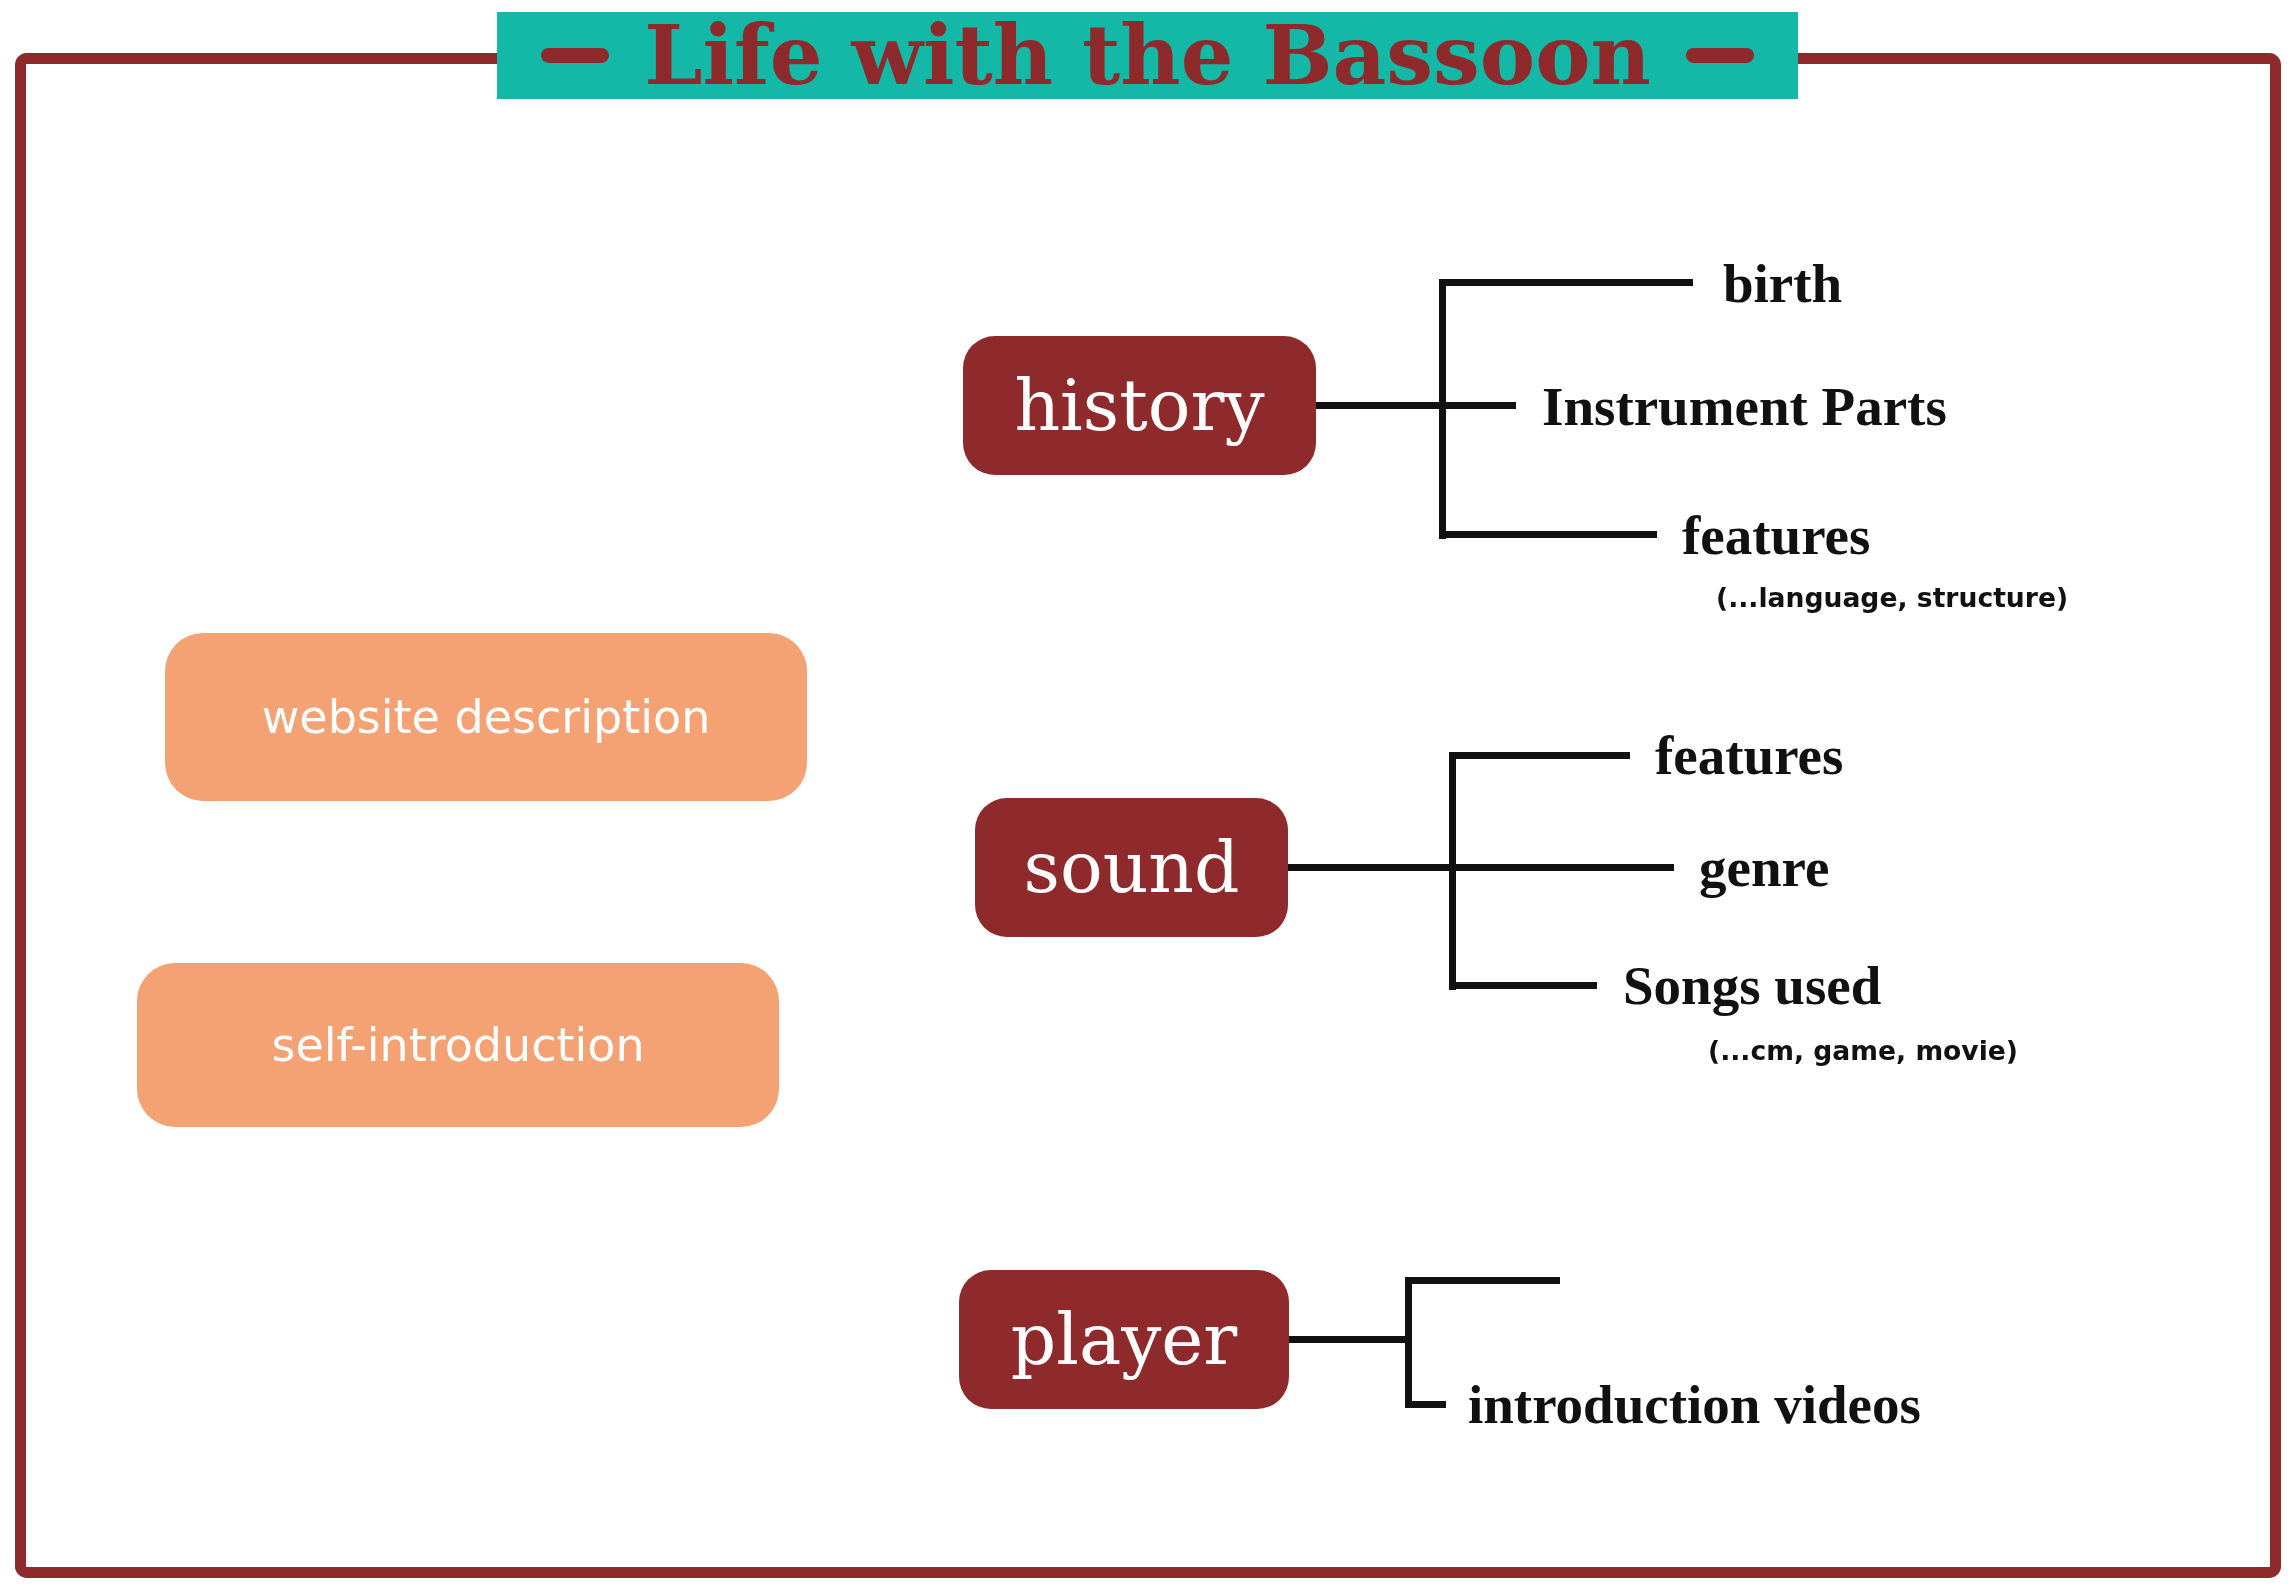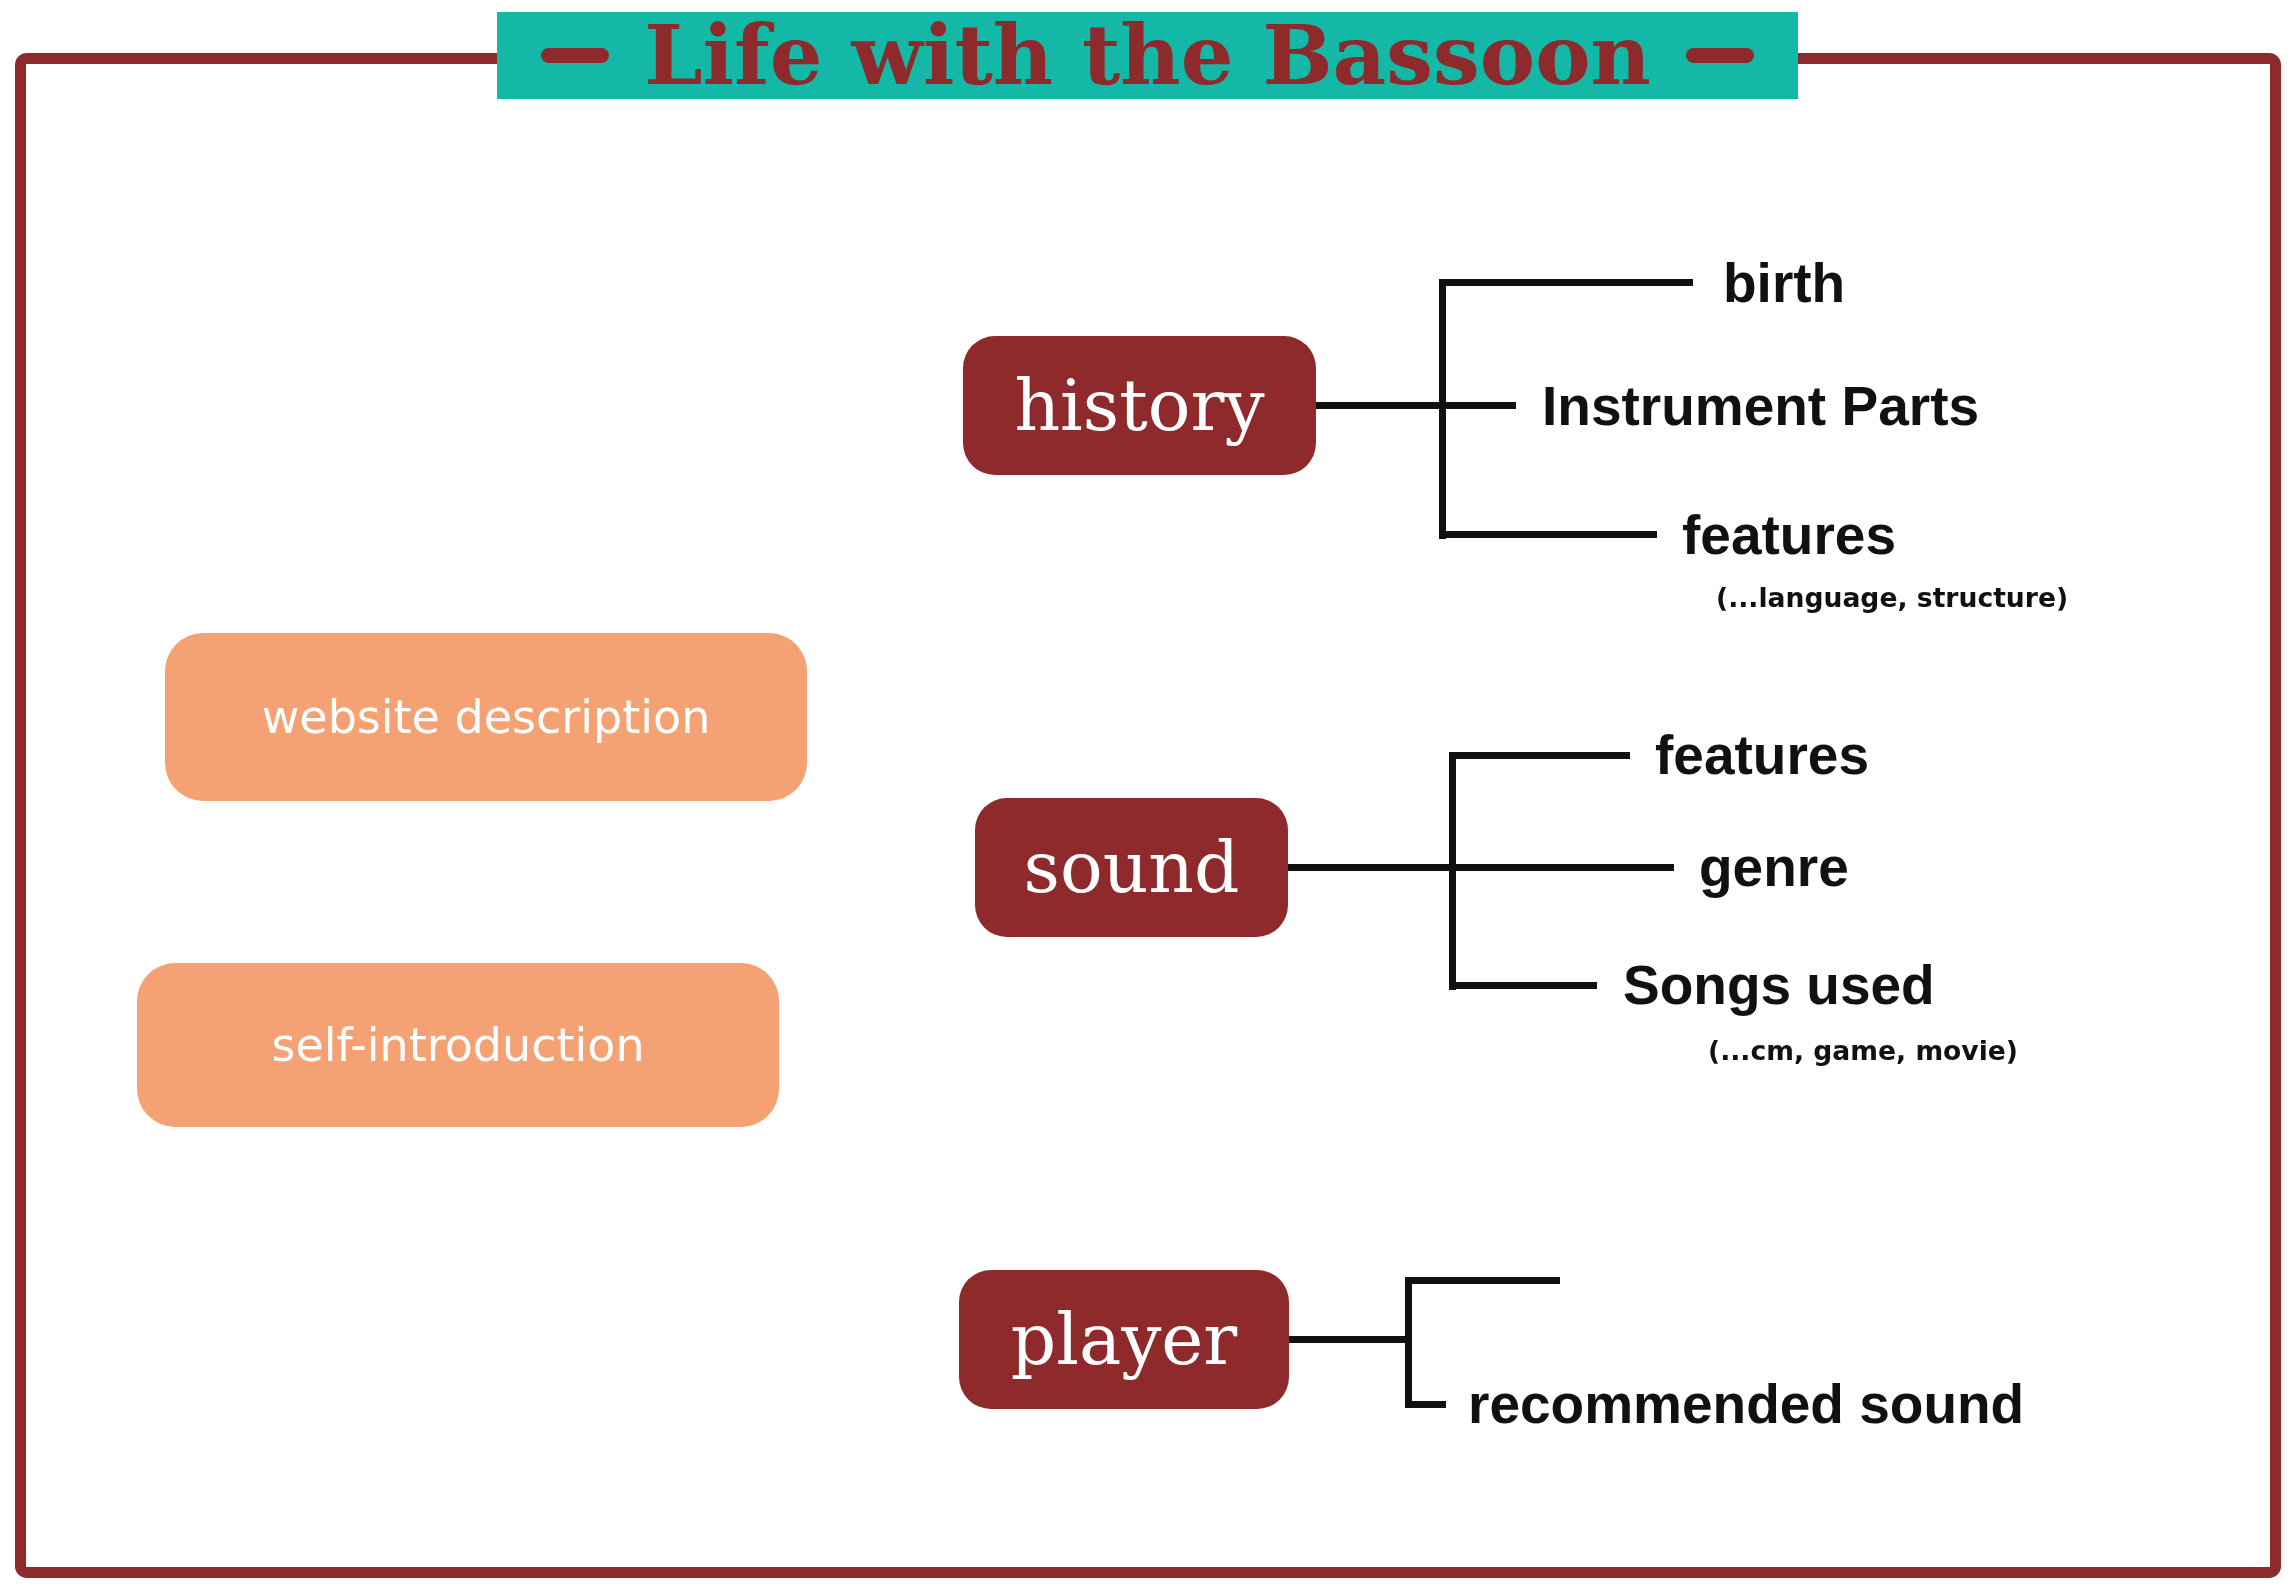--- a/index.html
+++ b/index.html
@@ -80,21 +80,21 @@
     position:absolute;
     background:#111111;
   }
   .leaf{
     position:absolute;
     transform:translateY(-50%);
     font-weight:700;
     font-size:55px;
     color:#111111;
     white-space:nowrap;
-    font-family:Liberation Sans, sans-serif;
+    font-family:Liberation Serif, serif;
   }
   .note{
     position:absolute;
     transform:translateY(-50%);
     font-weight:700;
     font-size:26.6px;
     color:#111111;
     white-space:nowrap;
     font-family:"DejaVu Sans", sans-serif;
   }
@@ -151,16 +151,16 @@
   <div class="leaf" style="left:1655px; top:755px;">features</div>
   <div class="leaf" style="left:1699px; top:867px;">genre</div>
   <div class="leaf" style="left:1623px; top:985px;">Songs used</div>
   <div class="note" style="left:1708px; top:1050px;">(...cm, game, movie)</div>
 
   <div class="line" style="left:1289px; top:1336px; width:119px; height:7.4px;"></div>
   <div class="line" style="left:1405px; top:1277px; width:7.4px; height:131px;"></div>
   <div class="line" style="left:1405px; top:1277px; width:155px; height:7.4px;"></div>
   <div class="line" style="left:1405px; top:1401px; width:41px; height:7.4px;"></div>
 
-  <div class="leaf" style="left:1468px; top:1404px;">recommended sound</div>
+  <div class="leaf" style="left:1468px; top:1404px;">introduction videos</div>
 
 </div>
 
 
 </body></html>

